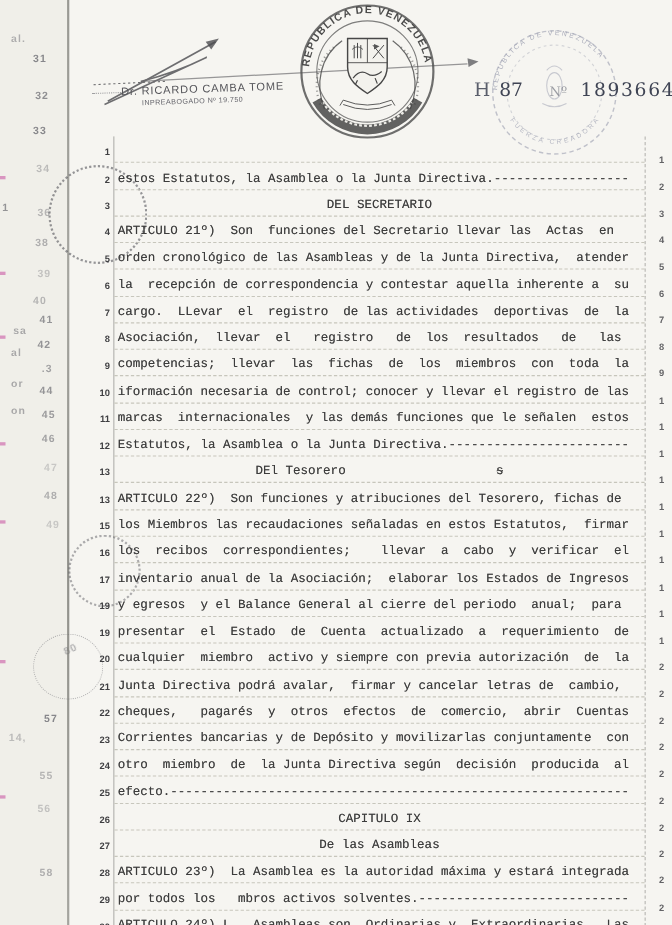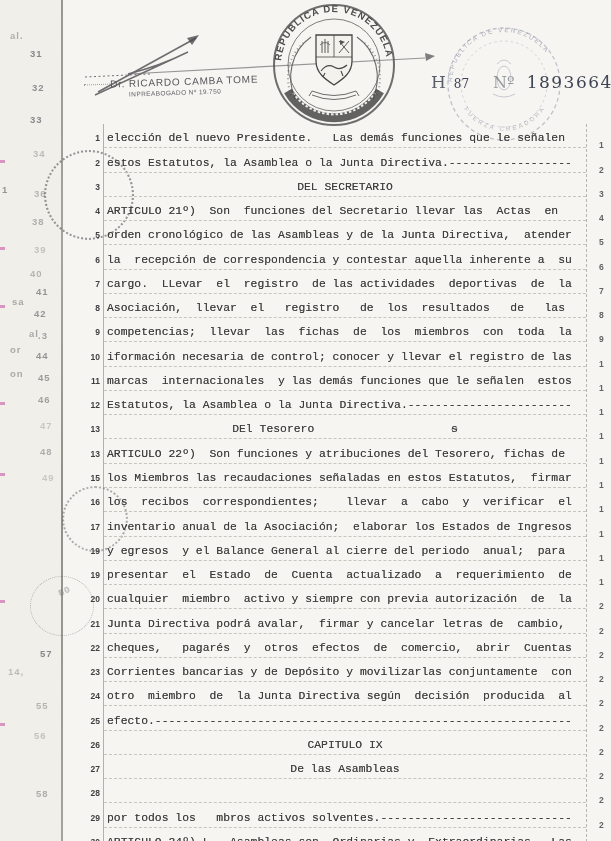--- a/index.html
+++ b/index.html
@@ -33,22 +33,22 @@
   .sig-bar{position:absolute;left:129px;top:89px;font-size:6.5px;letter-spacing:.4px;
     color:#63636a;transform:rotate(-2deg);white-space:nowrap;}
   .sig-dots{position:absolute;left:84px;top:84px;width:30px;
     border-top:1.5px dotted #8a8a8e;opacity:.8;transform:rotate(-2deg);}
   .flourish{position:absolute;left:80px;top:20px;width:360px;height:80px;}
   .seal{position:absolute;left:261px;top:1px;width:146px;height:132px;}
   .stamp{position:absolute;left:437px;top:22px;width:134px;height:124px;}
   .serial{position:absolute;left:431px;top:72px;display:flex;align-items:baseline;
     font-family:"DejaVu Serif",serif;color:#3f4454;}
   .serial-h{font-size:17px;opacity:.85;}
-  .serial-n1{font-size:12px;margin-left:8px;}
-  .serial-no{font-size:16px;margin-left:24px;opacity:.5;}
+  .serial-n1{font-size:17px;margin-left:8px;}
+  .serial-no{font-size:12px;margin-left:24px;opacity:.5;}
   .serial-digits{font-size:17px;margin-left:12px;letter-spacing:1.5px;}
 
   .pstamp{position:absolute;border-radius:50%;}
   .pstamp-a{left:44px;top:150px;width:86px;height:86px;border:2px dotted rgba(70,70,78,.55);}
   .pstamp-b{left:62px;top:486px;width:62px;height:62px;border:2px dotted rgba(80,80,88,.45);}
   .pstamp-c{left:30px;top:576px;width:62px;height:58px;border:1.5px dotted rgba(90,90,98,.4);}
 </style>
 </head>
 <body>
 
@@ -60,21 +60,21 @@
     <span class="ghost" style="left: 30px; top: 114px; opacity: 0.8;">33</span>
     <span class="ghost" style="left: 2px; top: 184px; opacity: 0.7;">1</span>
     <span class="ghost" style="left: 33px; top: 148px; opacity: 0.4;">34</span>
     <span class="ghost" style="left: 34px; top: 188px; opacity: 0.45;">36</span>
     <span class="ghost" style="left: 32px; top: 216px; opacity: 0.5;">38</span>
     <span class="ghost" style="left: 34px; top: 244px; opacity: 0.35;">39</span>
     <span class="ghost" style="left: 30px; top: 268px; opacity: 0.45;">40</span>
     <span class="ghost" style="left: 36px; top: 286px; opacity: 0.7;">41</span>
     <span class="ghost" style="left: 12px; top: 296px; opacity: 0.55;">sa</span>
     <span class="ghost" style="left: 34px; top: 308px; opacity: 0.7;">42</span>
-    <span class="ghost" style="left: 10px; top: 328px; opacity: 0.55; margin-left: 19px;">al</span>
+    <span class="ghost" style="left: 10px; top: 316px; opacity: 0.55;">al</span>
     <span class="ghost" style="left: 38px; top: 330px; opacity: 0.6;">.3</span>
     <span class="ghost" style="left: 10px; top: 344px; opacity: 0.55;">or</span>
     <span class="ghost" style="left: 36px; top: 350px; opacity: 0.7;">44</span>
     <span class="ghost" style="left: 10px; top: 368px; opacity: 0.55;">on</span>
     <span class="ghost" style="left: 38px; top: 372px; opacity: 0.65;">45</span>
     <span class="ghost" style="left: 38px; top: 394px; opacity: 0.6;">46</span>
     <span class="ghost" style="left: 40px; top: 420px; opacity: 0.3;">47</span>
     <span class="ghost" style="left: 40px; top: 446px; opacity: 0.5;">48</span>
     <span class="ghost" style="left: 42px; top: 472px; opacity: 0.3;">49</span>
     <span class="ghost" style="left: 58px; top: 585px; opacity: 0.5; transform: rotate(-25deg);">80</span>
@@ -157,21 +157,20 @@
   <span class="serial-digits">18936640</span>
 </div>
 
 <div class="pstamp pstamp-a"></div>
 <div class="pstamp pstamp-b"></div>
 <div class="pstamp pstamp-c"></div>
 
 <div class="lines">
     <div class="line-row">
       <span class="num-left">1</span>
-      <span class="line-text">elección del nuevo Presidente.   Las demás funciones que le señalen</span>
       <span class="num-right">1</span>
     </div>
     <div class="line-row">
       <span class="num-left">2</span>
       <span class="line-text">estos Estatutos, la Asamblea o la Junta Directiva.------------------</span>
       <span class="num-right">2</span>
     </div>
     <div class="line-row center">
       <span class="num-left">3</span>
       <span class="line-text">DEL SECRETARIO</span>
@@ -292,20 +291,21 @@
       <span class="line-text">CAPITULO IX</span>
       <span class="num-right">2</span>
     </div>
     <div class="line-row center">
       <span class="num-left">27</span>
       <span class="line-text">De las Asambleas</span>
       <span class="num-right">2</span>
     </div>
     <div class="line-row">
       <span class="num-left">28</span>
+      <span class="line-text">ARTICULO 23º)  La Asamblea es la autoridad máxima y estará integrada</span>
       <span class="num-right">2</span>
     </div>
     <div class="line-row">
       <span class="num-left">29</span>
       <span class="line-text">por todos los   mbros activos solventes.----------------------------</span>
       <span class="num-right">2</span>
     </div>
     <div class="line-row">
       <span class="num-left">30</span>
       <span class="line-text">ARTICULO 24º) L   Asambleas son  Ordinarias y  Extraordinarias.  Las</span>

